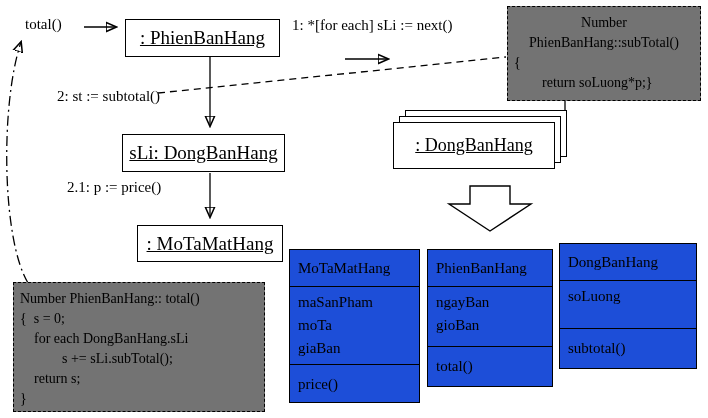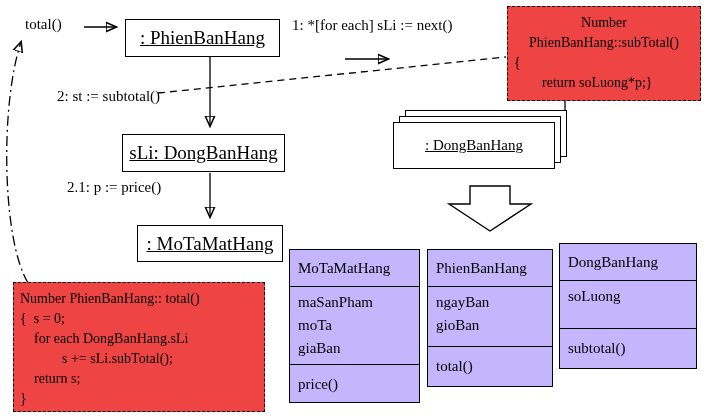--- a/index.html
+++ b/index.html
@@ -12,30 +12,30 @@
   .overlay polygon{stroke:#000;stroke-width:1.4;}
   .label{position:absolute;font-size:15px;white-space:nowrap;}
   .objbox{
     position:absolute;background:#fff;border:1.6px solid #000;
     display:flex;align-items:center;justify-content:center;
     font-size:19px;box-sizing:border-box;
   }
   .uname{text-decoration:underline;white-space:nowrap;}
   .stackbox{
     position:absolute;background:#fff;border:1.4px solid #000;box-sizing:border-box;
-    display:flex;align-items:center;justify-content:center;font-size:15px;
+    display:flex;align-items:center;justify-content:center;font-size:18px;
   }
   .note{
-    position:absolute;background:#ef4444;border:1.6px dashed #000;box-sizing:border-box;
+    position:absolute;background:#737373;border:1.6px dashed #000;box-sizing:border-box;
     font-size:14px;line-height:20px;padding:6px 6px;
   }
   .note .nl{white-space:pre;}
   .nl.centered{text-align:center;white-space:normal;}
   .classbox{
-    position:absolute;background:#c4b5fd;border:1.6px solid #000;box-sizing:border-box;
+    position:absolute;background:#1d4ed8;border:1.6px solid #000;box-sizing:border-box;
     font-size:15px;
   }
   .cname{display:flex;align-items:center;padding-left:8px;box-sizing:border-box;}
   .cattrs{border-top:1.6px solid #000;box-sizing:border-box;padding:4px 0 0 8px;}
   .cops{border-top:1.6px solid #000;box-sizing:border-box;padding:8px 0 0 8px;}
   .cline{line-height:23px;white-space:nowrap;}
 </style>
 </head>
 <body>
 

